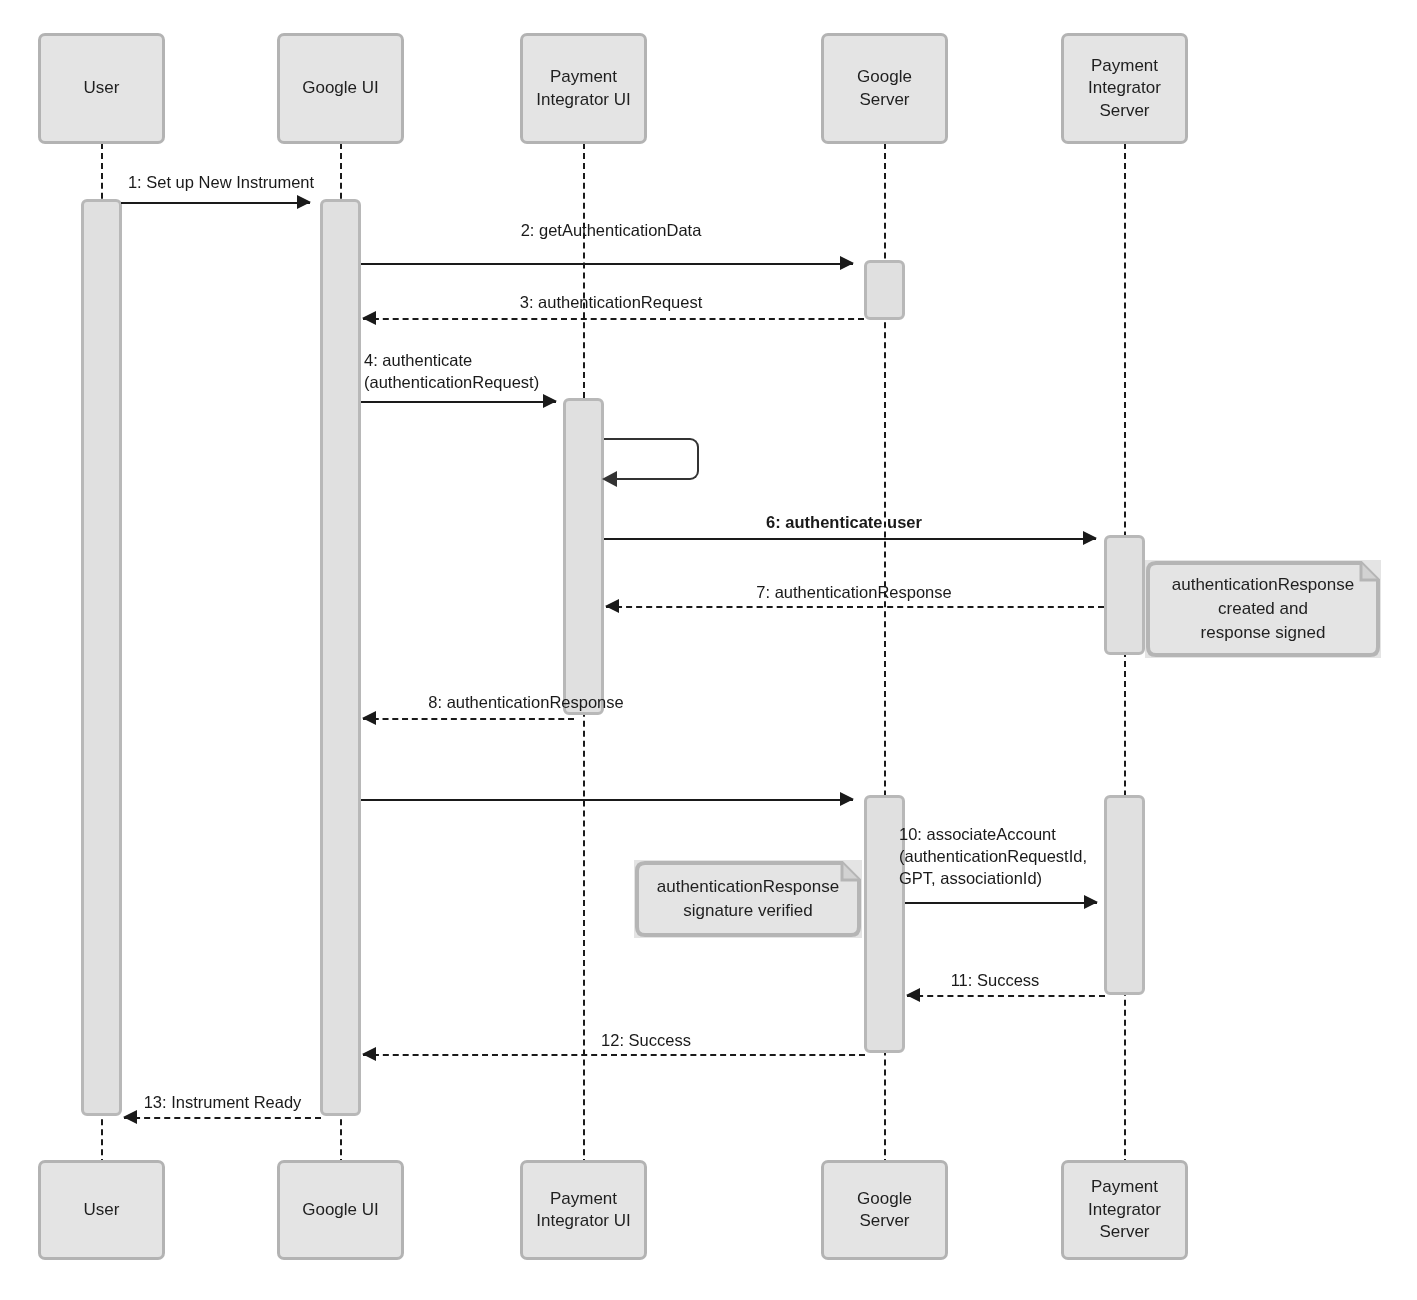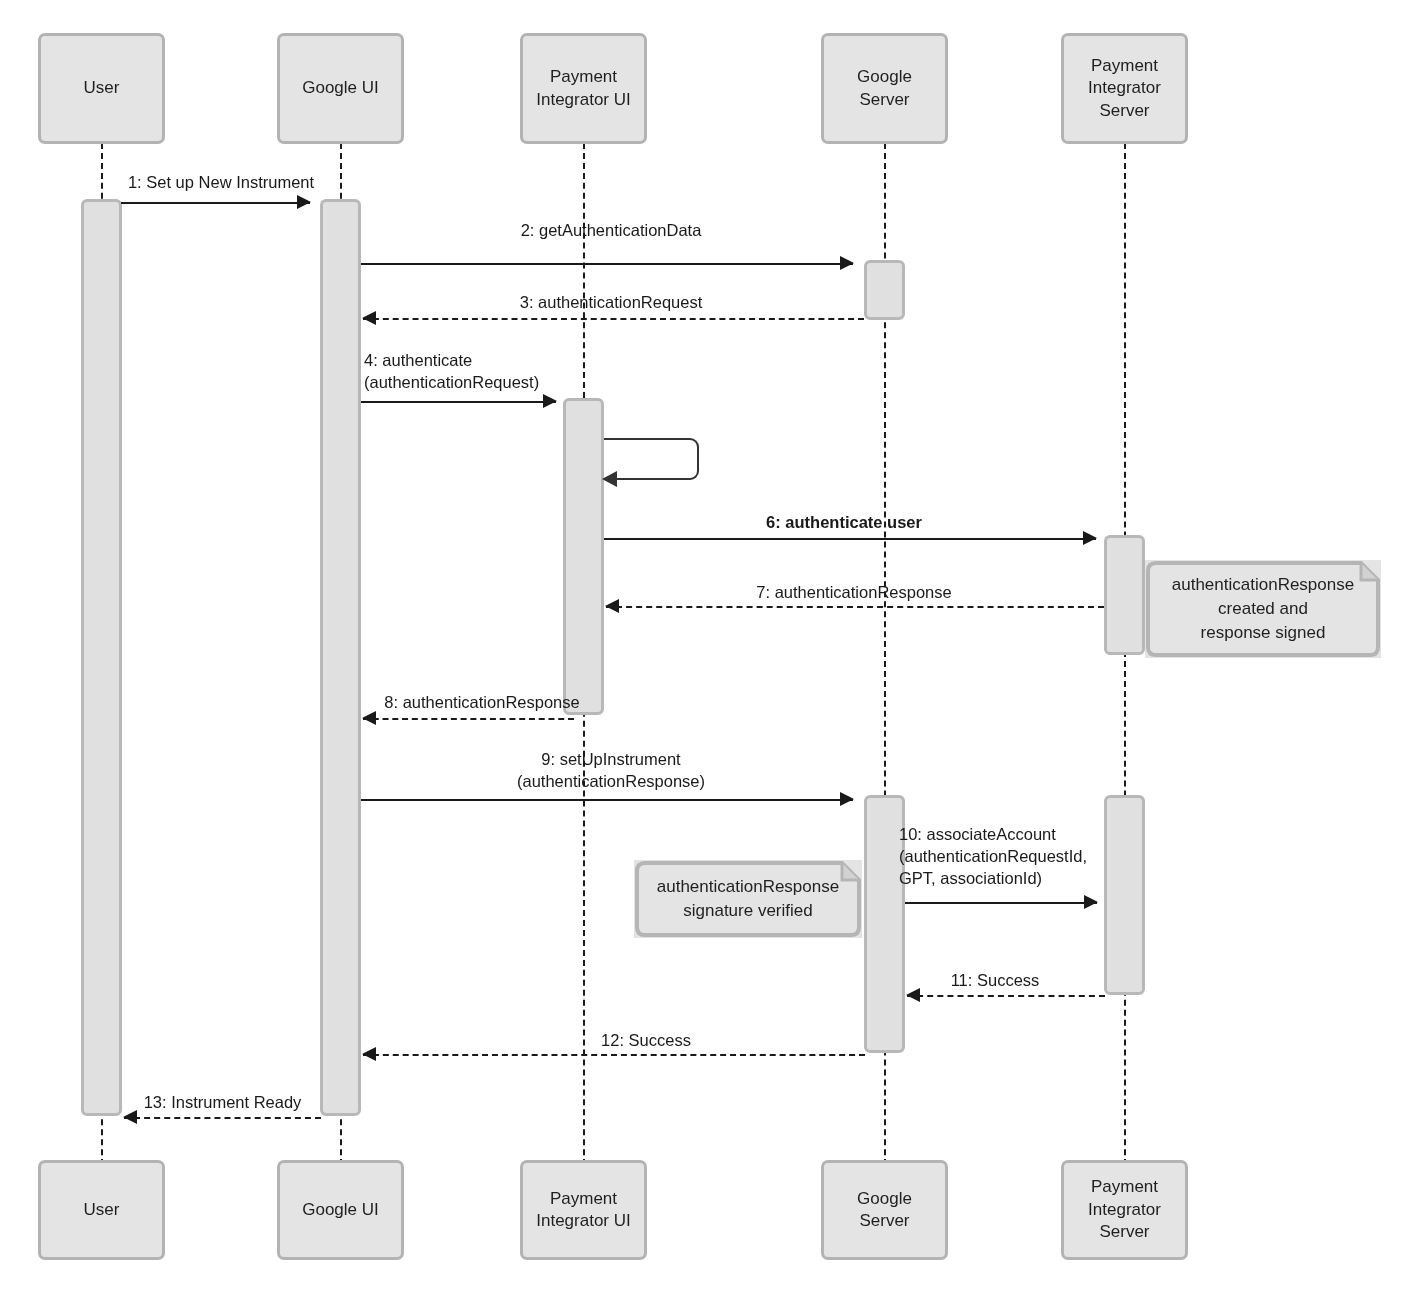--- a/index.html
+++ b/index.html
@@ -247,28 +247,26 @@
     <div class="line"></div>
     <div class="head"></div>
   </div>
 
   <div class="msg-label center" style="left: 604px; top: 582px; width: 500px; white-space: pre-line;">7: authenticationResponse</div>
   <div class="msg to-left dashed" style="left:606px; top:606px; width:498px;">
     <div class="line"></div>
     <div class="head"></div>
   </div>
 
-  <div class="msg-label center" style="left: 361px; top: 692px; width: 242px; white-space: pre-line;">8: authenticationResponse</div>
+  <div class="msg-label center" style="left: 361px; top: 692px; width: 242px; white-space: pre-line; padding-left: 44px;">8: authenticationResponse</div>
   <div class="msg to-left dashed" style="left:363px; top:718px; width:211px;">
     <div class="line"></div>
     <div class="head"></div>
   </div>
 
-  <div class="msg-label center" style="left: 361px; top: 749px; width: 500px; white-space: pre-line;">9: setUpInstrument
-(authenticationResponse)</div>
   <div class="msg to-right" style="left:361px; top:799px; width:492px;">
     <div class="line"></div>
     <div class="head"></div>
   </div>
 
   <div class="msg-label" style="left: 899px; top: 824px; width: 250px; white-space: pre-line;">10: associateAccount
 (authenticationRequestId,
 GPT, associationId)</div>
   <div class="msg to-right" style="left:905px; top:902px; width:192px;">
     <div class="line"></div>

